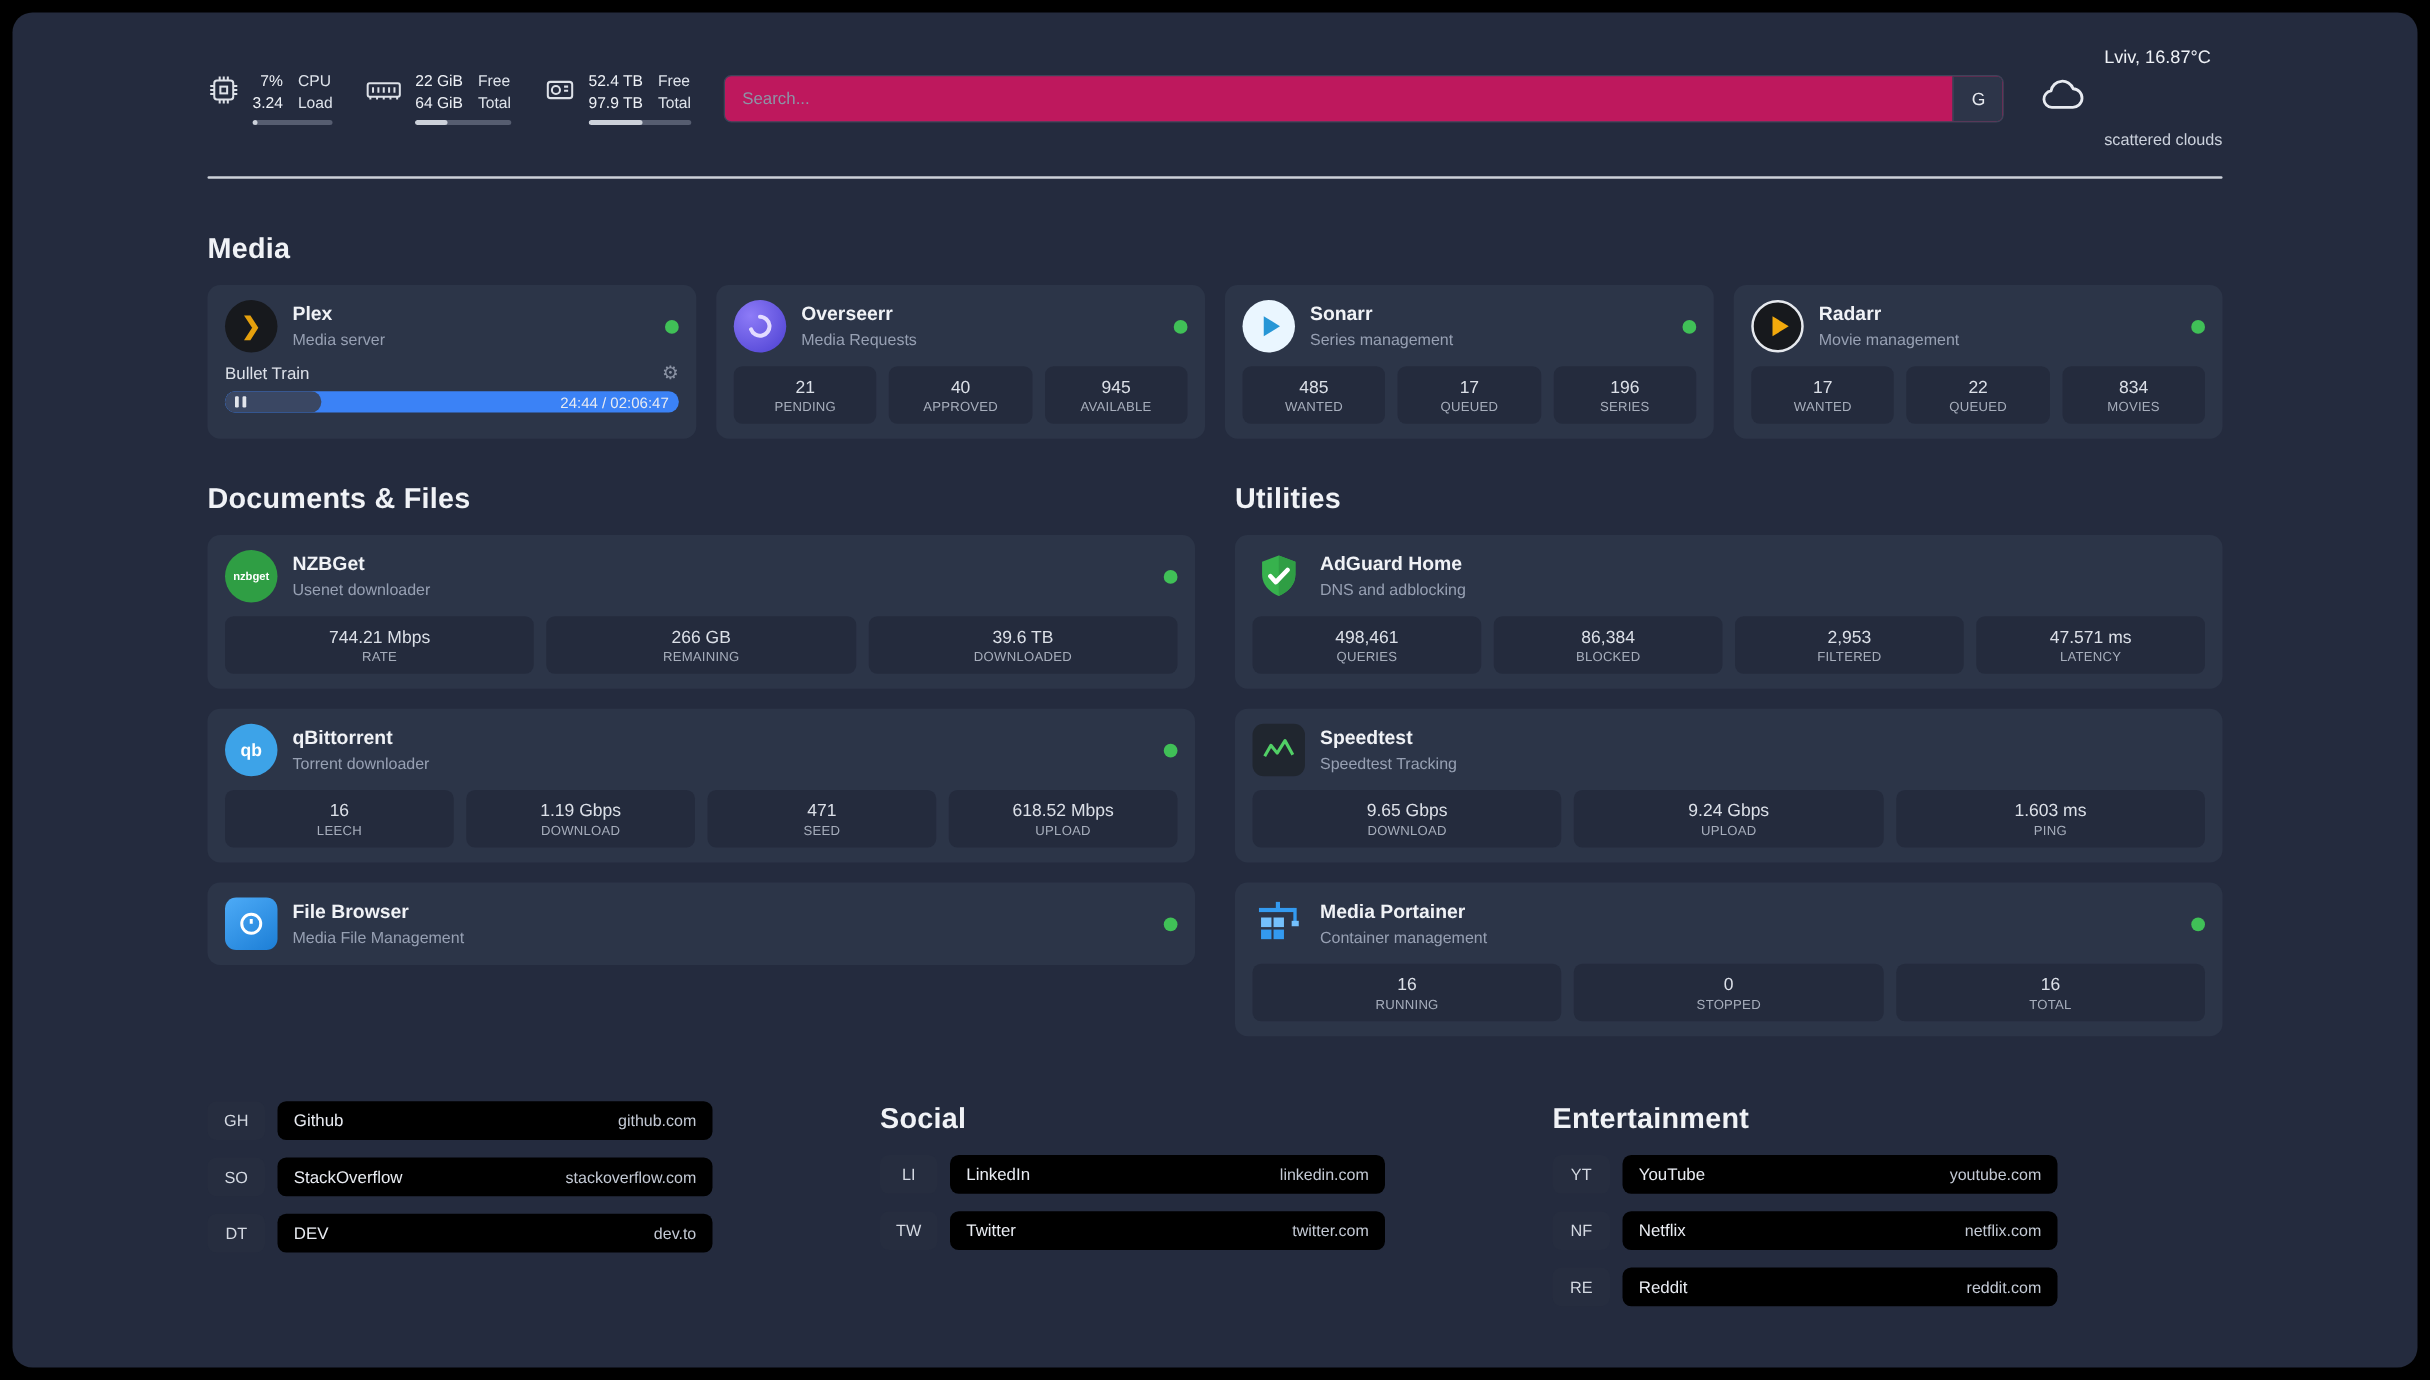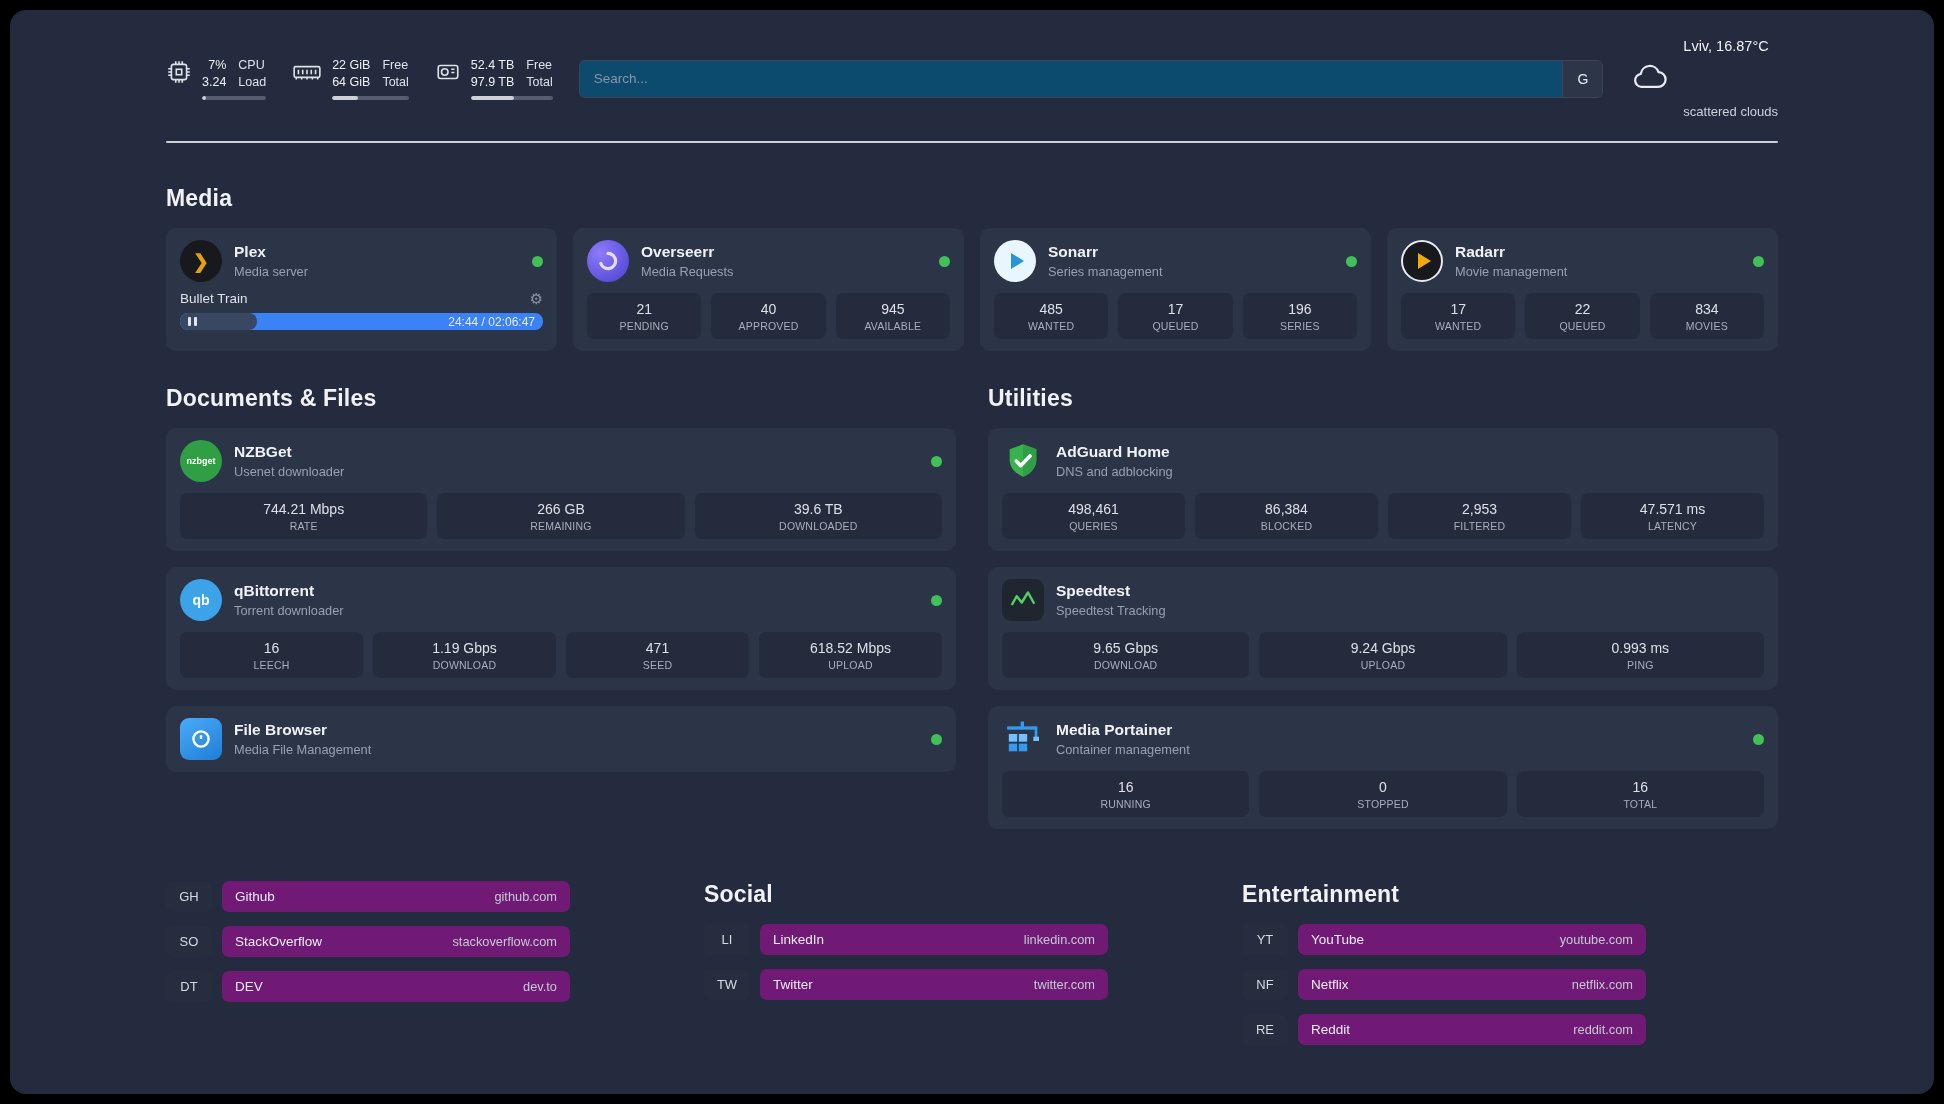--- a/index.html
+++ b/index.html
@@ -11,21 +11,21 @@
   .topbar{display:flex;align-items:center;margin-top:28px;gap:26px;}
   .metric{display:flex;align-items:flex-start;gap:10px;}
   .metric-icon{margin-top:2px;flex:0 0 auto;}
   .metric-body{display:flex;flex-direction:column;gap:5px;}
   .metric-rows{display:flex;gap:12px;font-size:12.5px;line-height:1.35;}
   .vals{display:flex;flex-direction:column;align-items:flex-end;color:#eef1f6;}
   .labs{display:flex;flex-direction:column;color:#dde2ea;}
   .metric-bar{height:4px;border-radius:2px;background:#565d70;position:relative;overflow:hidden;}
   .metric-bar .fill{position:absolute;left:0;top:0;bottom:0;background:#ccd1da;border-radius:2px;}
 
-  .search{flex:1;display:flex;align-items:stretch;height:36px;background:#0c4a6e;border:1px solid #3d4459;border-radius:6px;overflow:hidden;}
+  .search{flex:1;display:flex;align-items:stretch;height:36px;background:#be185d;border:1px solid #3d4459;border-radius:6px;overflow:hidden;}
   .search input{flex:1;background:transparent;border:none;outline:none;color:#dfe3ea;font-size:13.5px;padding:0 14px;font-family:"Liberation Sans",sans-serif;}
   .search input::placeholder{color:#8d94a6;}
   .g-btn{width:40px;border:none;border-left:1px solid #3d4459;background:#2d3549;color:#e8ebf1;font-size:14px;cursor:pointer;font-family:"Liberation Sans",sans-serif;}
 
   .weather{display:flex;align-items:center;gap:12px;}
   .weather-txt{display:flex;flex-direction:column;gap:48px;}
   .weather-main{font-size:14.5px;color:#eef1f6;}
   .weather-sub{font-size:13px;color:#cbd1dc;margin-top:2px;}
 
   .divider{height:2px;background:#ccd1d9;border-radius:1px;margin-top:22px;}
@@ -70,21 +70,21 @@
   .icon-speedtest{background:#20262f;border-radius:9px;}
 
   
   .mid{display:grid;grid-template-columns:1fr 1fr;gap:32px;margin-top:34px;}
   .stack{display:flex;flex-direction:column;gap:16px;}
 
   
   .bookmarks{display:grid;grid-template-columns:404px 404px 404px;column-gap:134px;margin-top:52px;justify-content:start;}
   .bm-row{display:flex;gap:10px;margin-bottom:14px;height:31px;cursor:pointer;}
   .bm-abbr{width:46px;background:#262d3f;border-radius:7px;display:flex;align-items:center;justify-content:center;font-size:13px;color:#d4d9e2;flex:0 0 auto;}
-  .bm-pill{flex:1;background:#701a75;border-radius:7px;display:flex;align-items:center;justify-content:space-between;padding:0 13px;}
+  .bm-pill{flex:1;background:#000000;border-radius:7px;display:flex;align-items:center;justify-content:space-between;padding:0 13px;}
   .bm-name{font-size:13.5px;color:#e9ecf2;}
   .bm-url{font-size:12.8px;color:#c3c9d4;}
 </style>
 </head>
 <body>
 
 <div class="page">
   <div class="container">
 
     <div class="topbar">
@@ -426,21 +426,21 @@
             <div class="tiles">
               <div class="tile">
                 <div class="tile-value">9.65 Gbps</div>
                 <div class="tile-label">DOWNLOAD</div>
               </div>
               <div class="tile">
                 <div class="tile-value">9.24 Gbps</div>
                 <div class="tile-label">UPLOAD</div>
               </div>
               <div class="tile">
-                <div class="tile-value">0.993 ms</div>
+                <div class="tile-value">1.603 ms</div>
                 <div class="tile-label">PING</div>
               </div>
             </div>
           </div>
 
           <div class="card">
             <div class="card-head">
               <div class="app-icon">
                 <svg viewBox="0 0 24 24" width="40" height="40">
                   <rect x="10.6" y="1.5" width="2" height="3.2" fill="#339af0"></rect>

